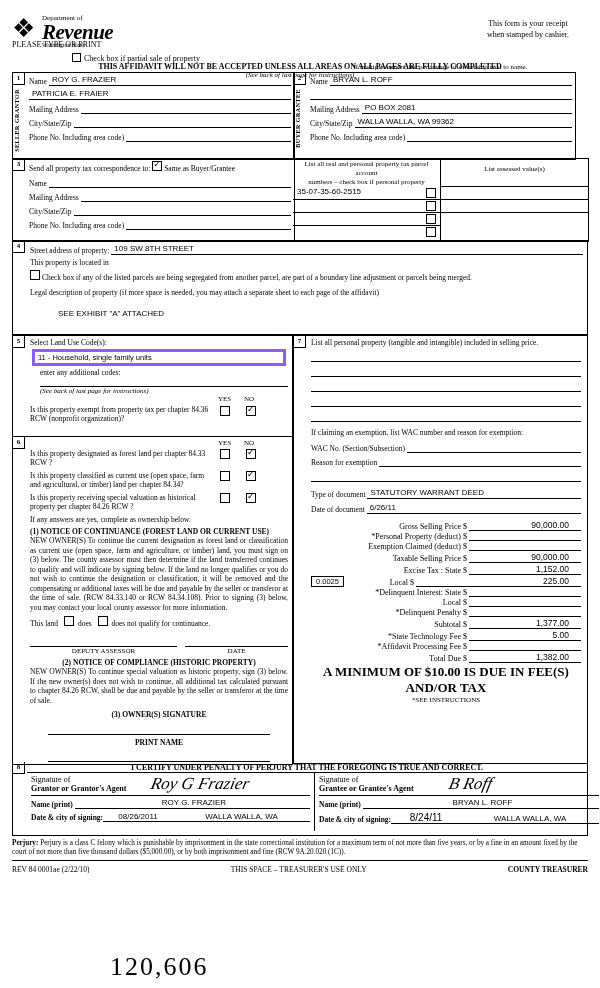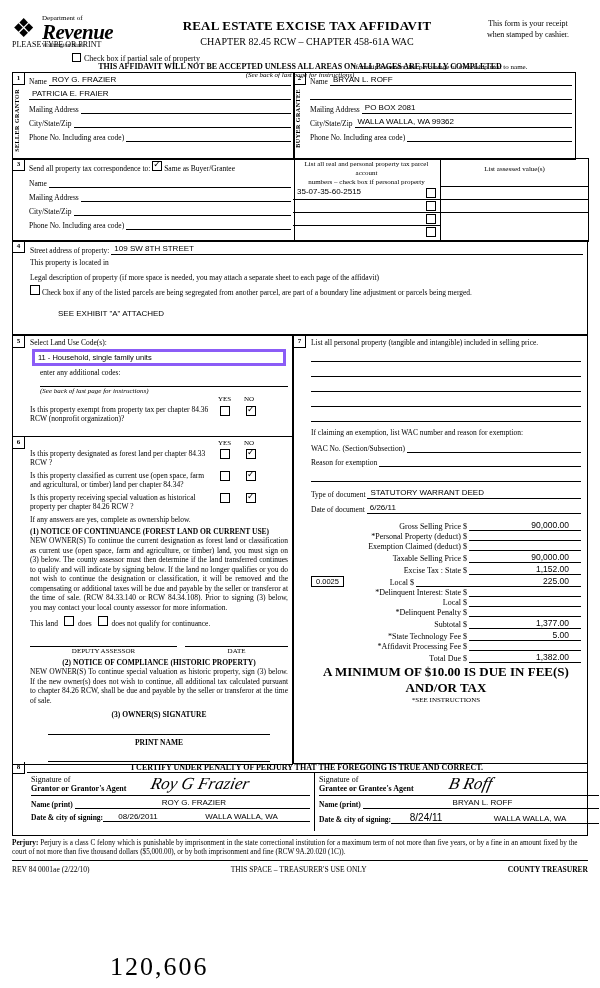--- a/index.html
+++ b/index.html
@@ -83,24 +83,20 @@
 
   <div class="hdr">
     <div class="logo">
       <span class="swirl">❖</span>
       <div style="margin-left:30px;">
         <div class="dept">Department of</div>
         <div class="rev">Revenue</div>
         <div class="state">Washington State</div>
       </div>
     </div>
-    <div class="title">
-      <div class="t1">REAL ESTATE EXCISE TAX AFFIDAVIT</div>
-      <div class="t2">CHAPTER 82.45 RCW – CHAPTER 458-61A WAC</div>
-    </div>
     <div class="receipt">
       <div>This form is your receipt</div>
       <div>when stamped by cashier.</div>
     </div>
     <div class="ptp">PLEASE TYPE OR PRINT</div>
     <div class="chk-top">
       <span class="box"></span><span>Check box if partial sale of property</span>
     </div>
     <div class="notaccept">THIS AFFIDAVIT WILL NOT BE ACCEPTED UNLESS ALL AREAS ON ALL PAGES ARE FULLY COMPLETED</div>
     <div class="seeback">(See back of last page for instructions)</div>
@@ -216,25 +212,25 @@
   <div class="box s4" style="height:93px;">
     <div class="num">4</div>
     <div class="inner">
       <div class="fld" style="margin-top:1px;">
             <span class="lab">Street address of property:</span>
             <span class="val hw">109 SW 8TH STREET</span>
           </div>
       <div class="fld">
             <span class="lab">This property is located in</span>
           </div>
-      <div style="margin-top:6px;font-size:7.5px;">Legal description of property (if more space is needed, you may attach a separate sheet to each page of the affidavit)</div>
       <div style="margin-top:3px;font-size:7.5px;">
         <span class="ckbox"></span>
         <span>Check box if any of the listed parcels are being segregated from another parcel, are part of a boundary line adjustment or parcels being merged.</span>
       </div>
+      <div style="margin-top:6px;font-size:7.5px;">Legal description of property (if more space is needed, you may attach a separate sheet to each page of the affidavit)</div>
       <div style="margin-top:12px;margin-left:28px;font-family:'Liberation Sans',sans-serif;font-size:8px;">SEE EXHIBIT "A" ATTACHED</div>
     </div>
   </div>
 
   <div class="lower" style="height:427px;position:relative;">
 
     <div class="lcol">
       <div class="box" style="height:100px;">
         <div class="num">5</div>
         <div style="margin-left:14px;padding:2px 4px 0 3px;font-size:7.5px;">

